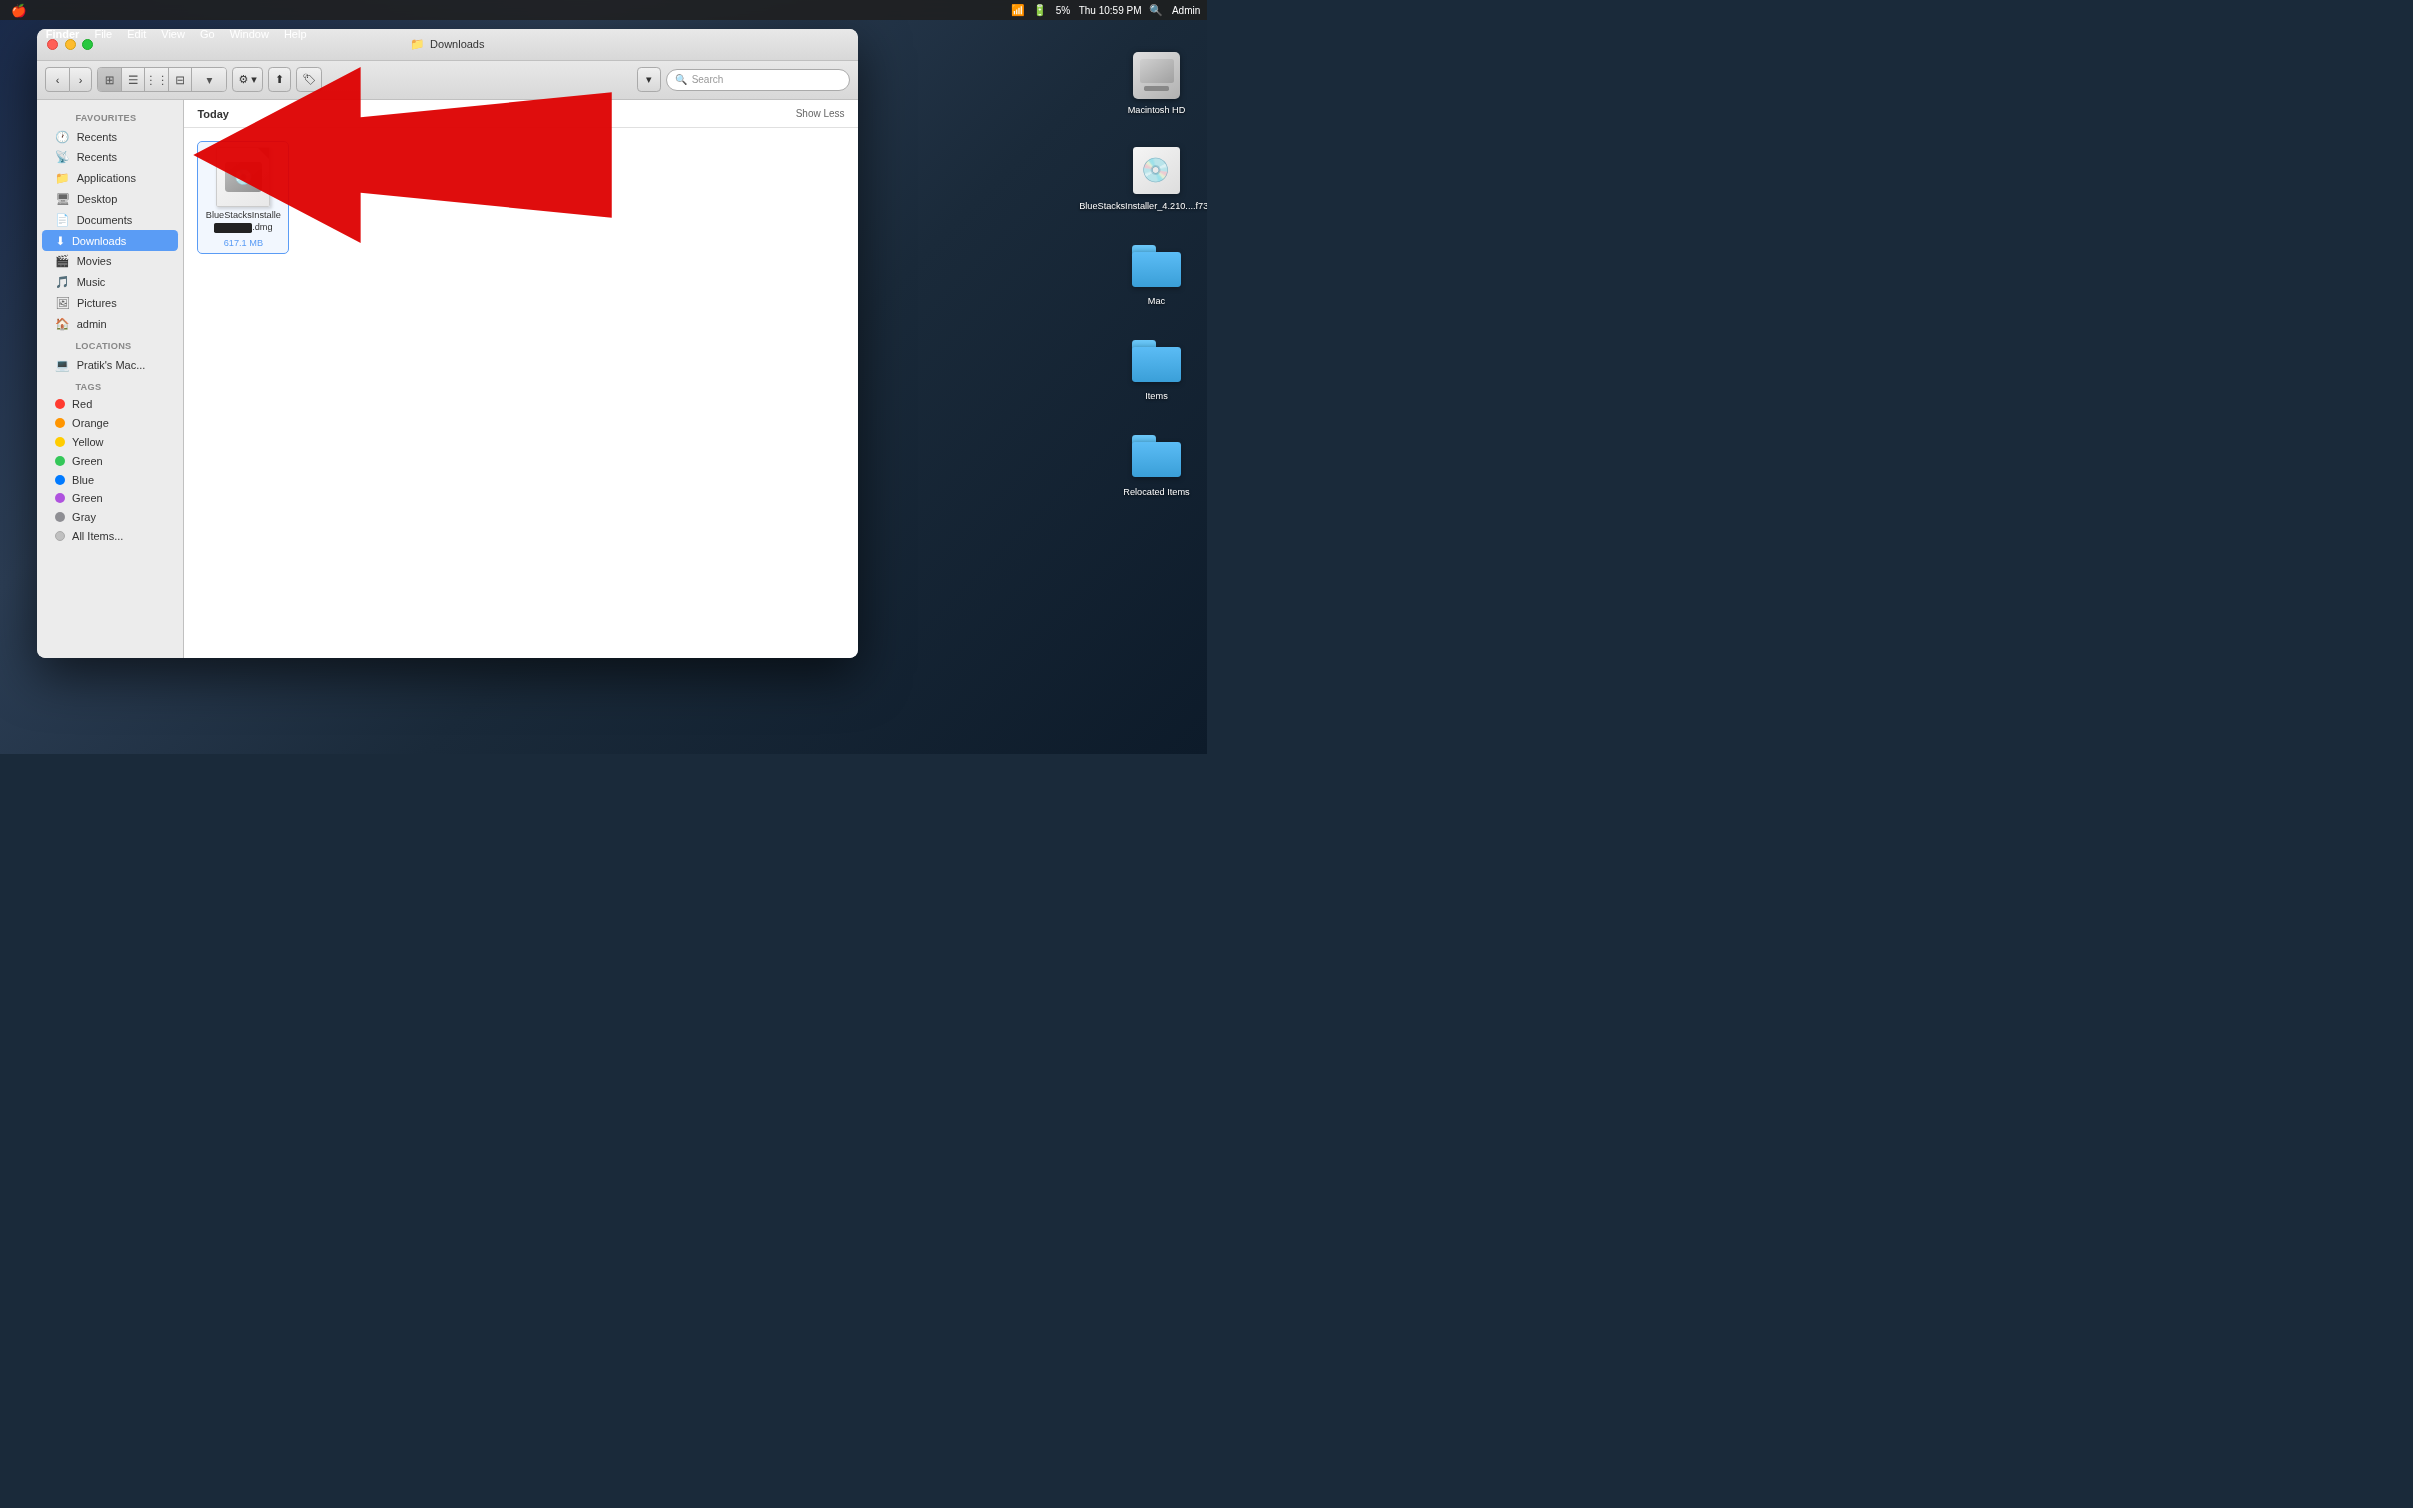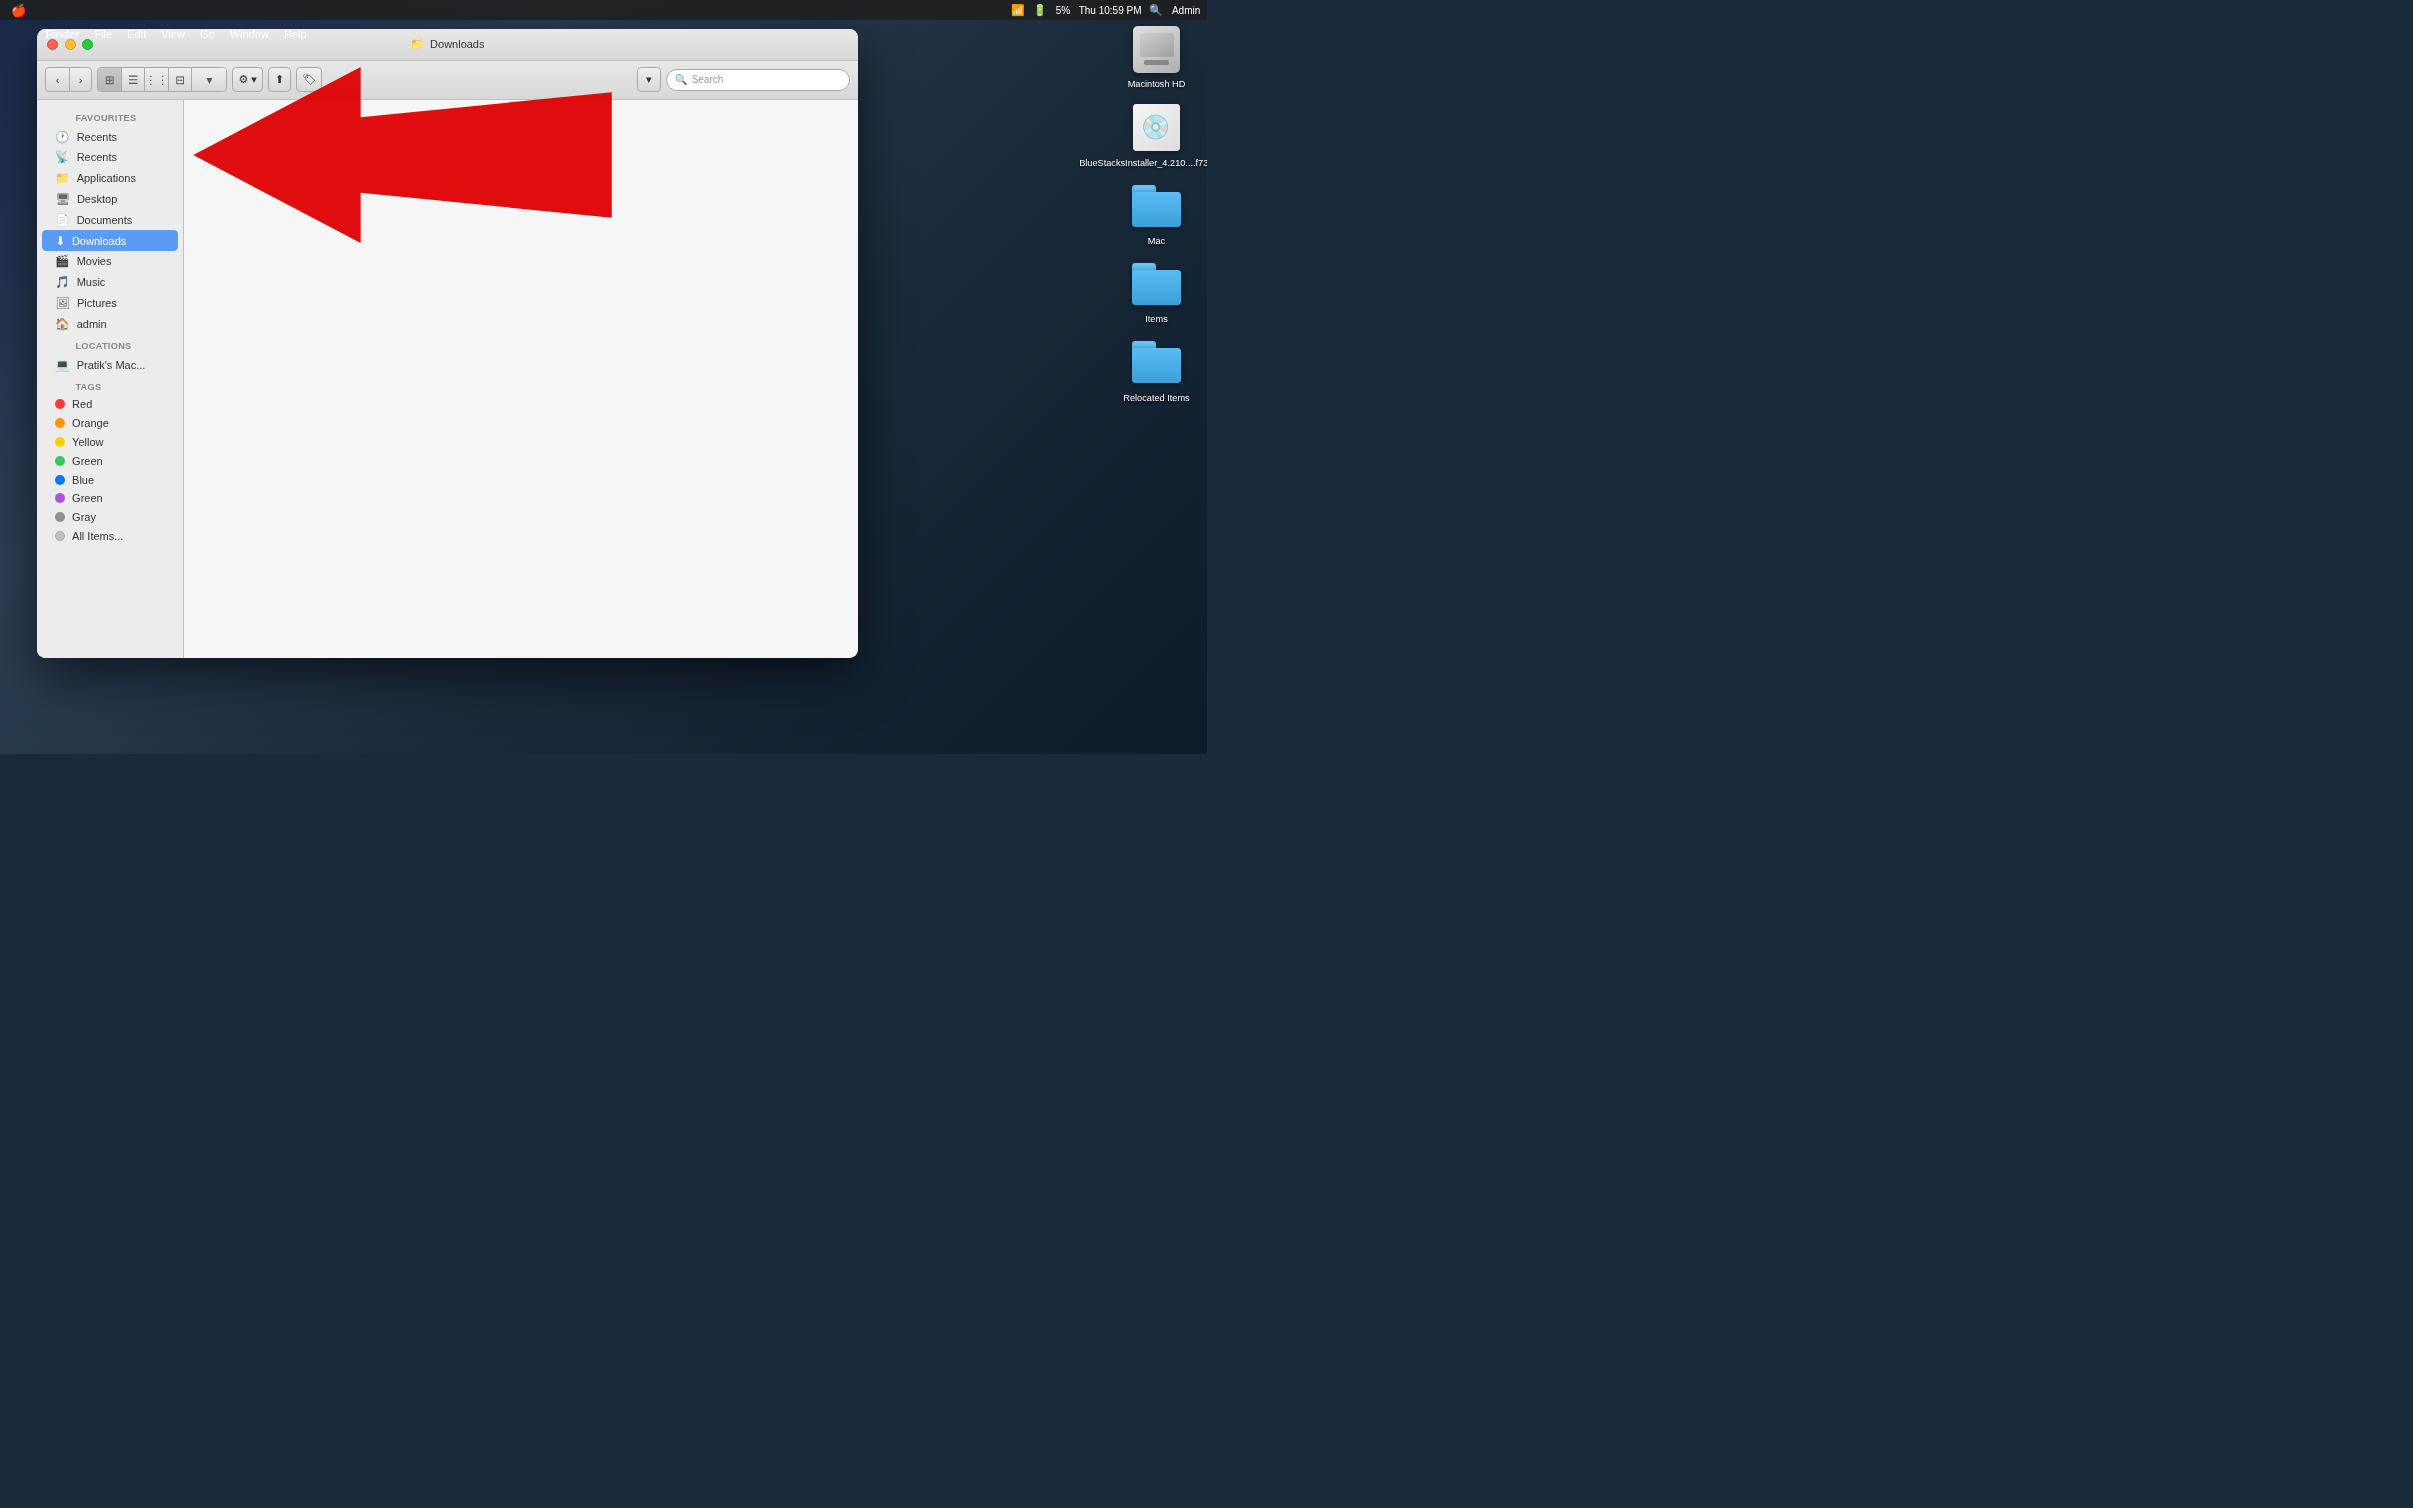--- a/index.html
+++ b/index.html
@@ -54,25 +54,25 @@
       gap: 8.4px;
       font-size: 10px;
     }
     .menubar-icon {
       font-size: 11px;
     }
 
     
     .desktop-icons {
       position: absolute;
-      top: 22px;
+      top: 48px;
       right: 17px;
       display: flex;
       flex-direction: column;
-      gap: 9px;
+      gap: 26px;
       align-items: flex-end;
     }
     .desktop-icon {
       display: flex;
       flex-direction: column;
       align-items: center;
       gap: 3.4px;
       cursor: default;
       width: 67px;
     }
@@ -653,20 +653,41 @@
       <div class="sidebar-item">
         <span class="sidebar-tag-dot" style="background:#8e8e93;"></span>
         <span>Gray</span>
       </div>
       <div class="sidebar-item">
         <span class="sidebar-tag-dot" style="background:#c0c0c0; border: 0.8px solid #aaa;"></span>
         <span>All Items...</span>
       </div>
     </div>
 
+    <div class="file-area">
+      <div class="section-header">
+        <span class="section-label">Today</span>
+        <span class="show-less-btn">Show Less</span>
+      </div>
+      <div class="files-grid">
+        <div class="file-item">
+          <div class="file-icon-wrapper">
+            <div class="dmg-icon">
+              <div class="dmg-icon-inner">
+                <span>💿</span>
+              </div>
+            </div>
+          </div>
+          <div class="file-name">
+            <span>BlueStacksInstalle</span><span class="file-redact"></span><span>.dmg</span>
+          </div>
+          <div class="file-size">617.1 MB</div>
+        </div>
+      </div>
+    </div>
   </div>
 </div>
 
 <svg class="red-arrow" viewBox="0 0 500 270" xmlns="http://www.w3.org/2000/svg">
 
   <polygon points="0,135 200,30 200,90 500,60 500,210 200,180 200,240" fill="#dd0000" opacity="0.95"></polygon>
 </svg>
 
 
 </body></html>

